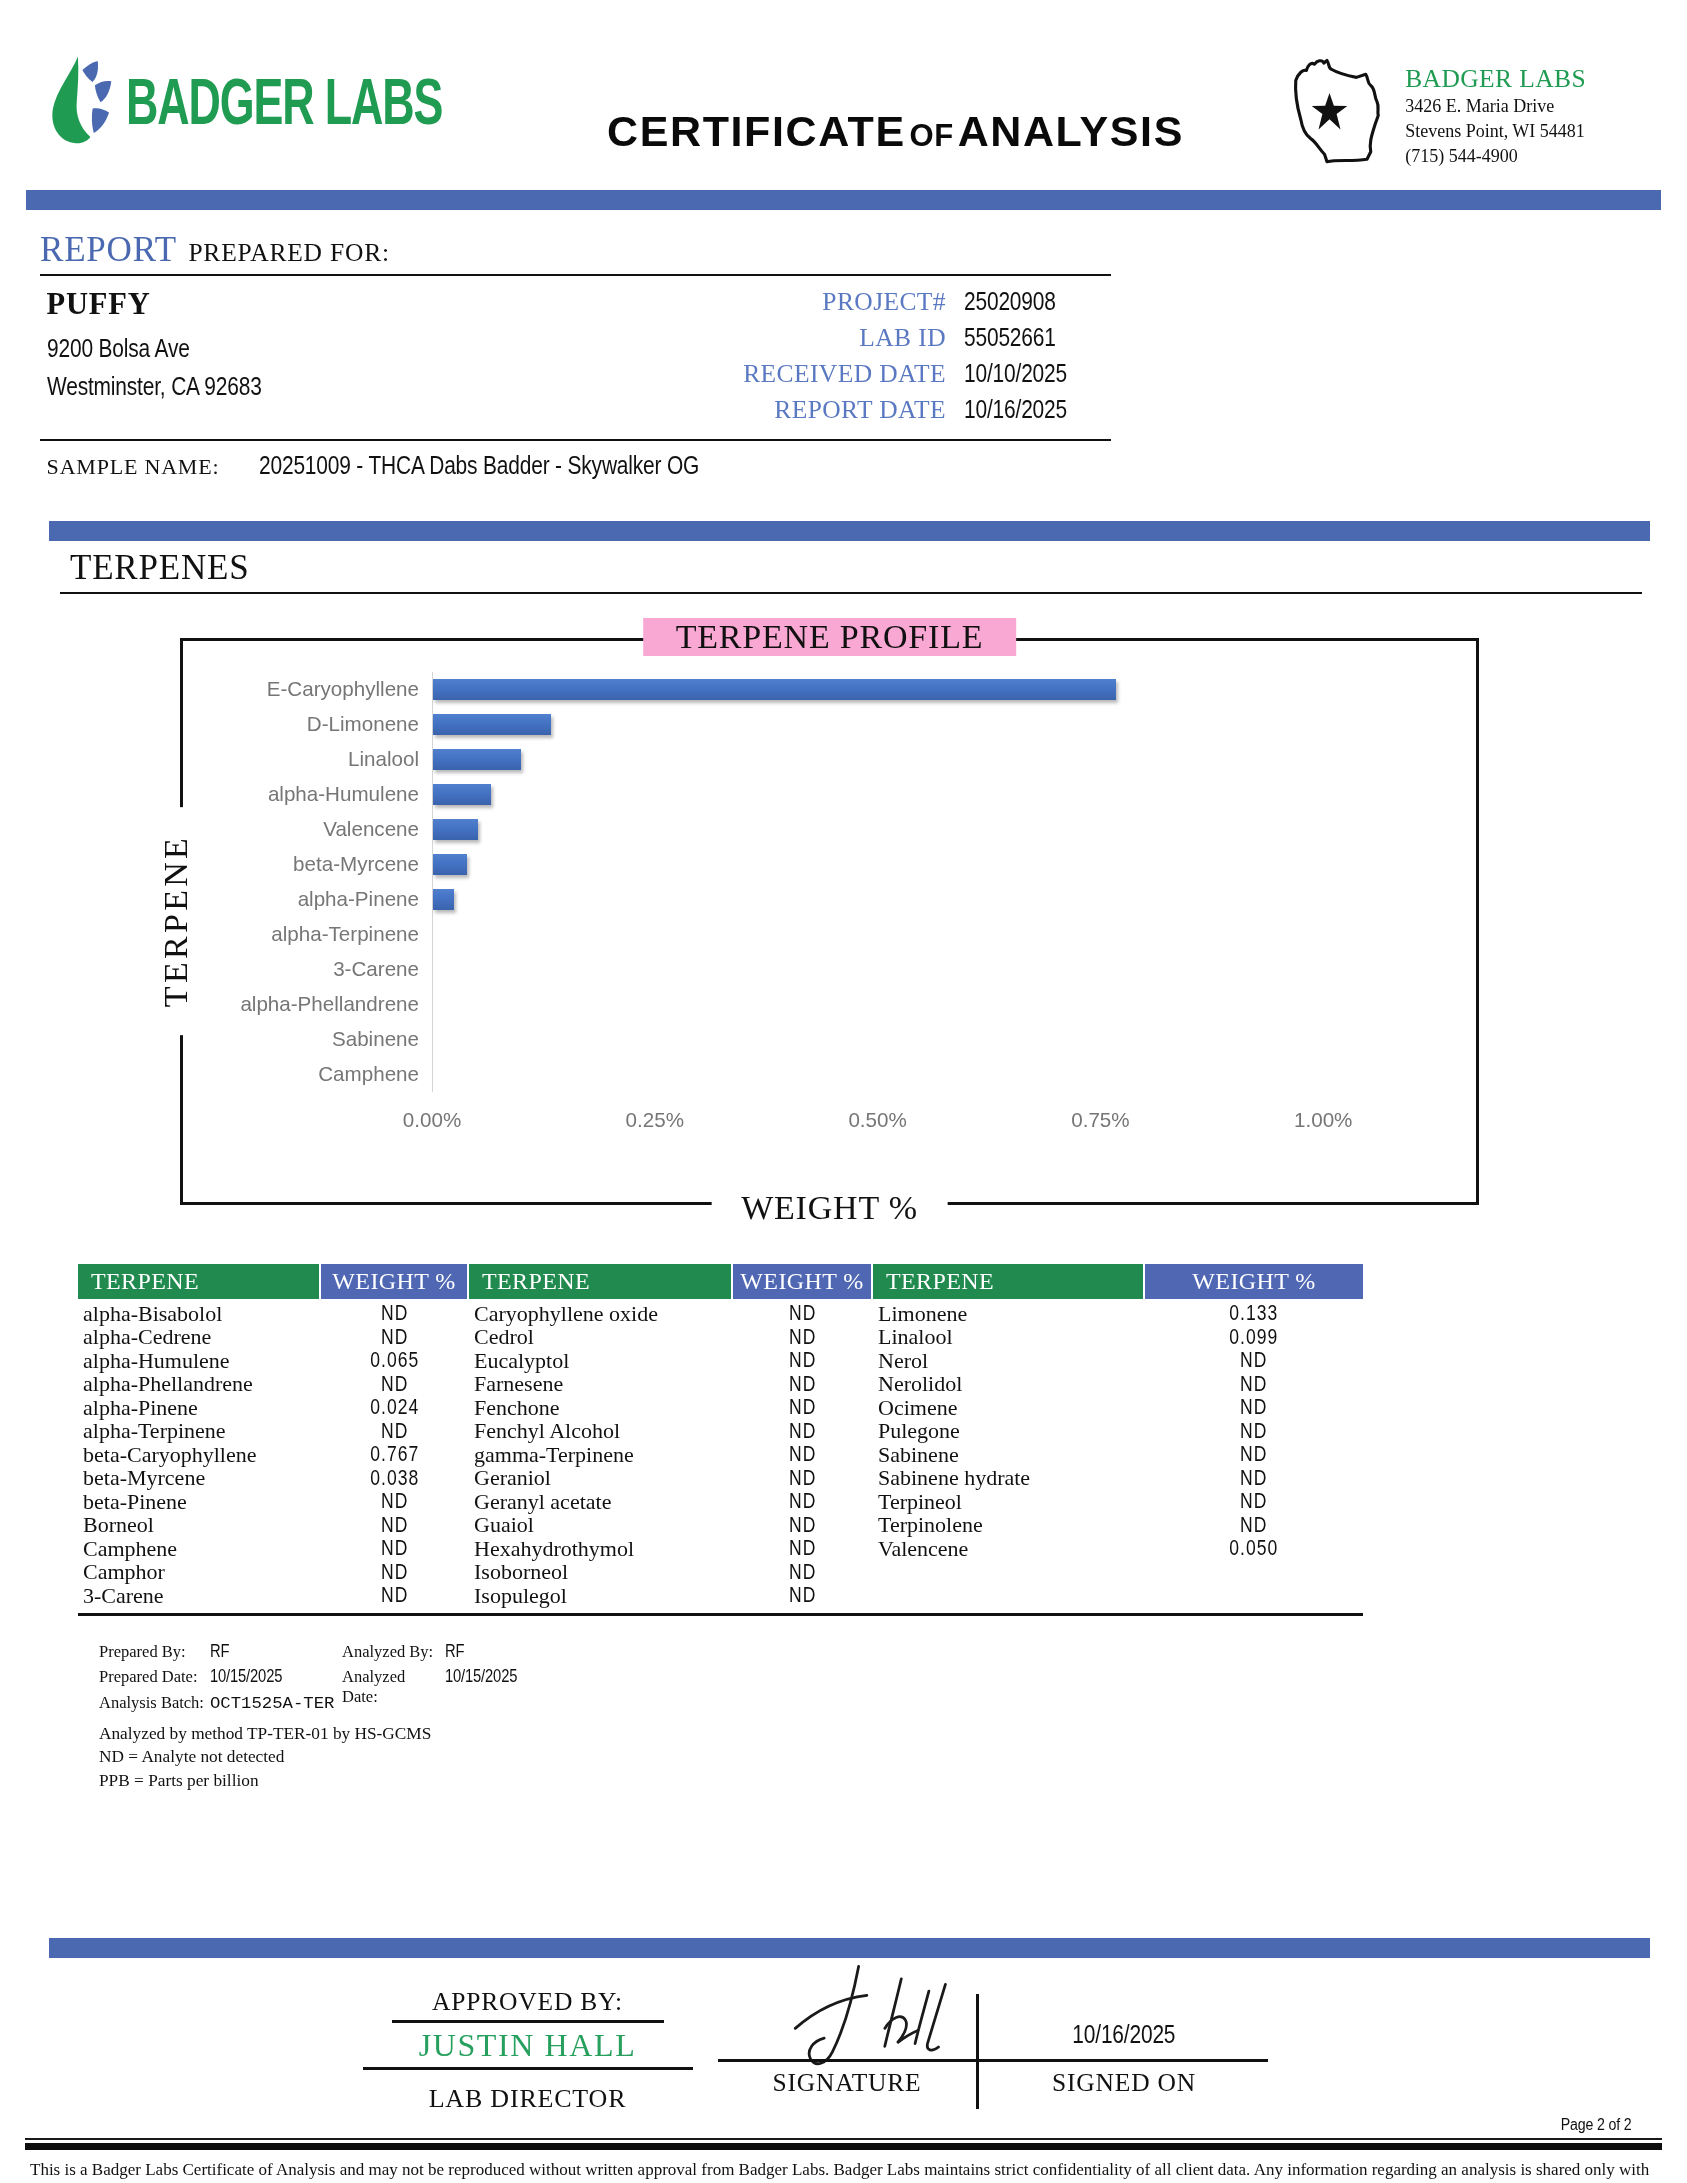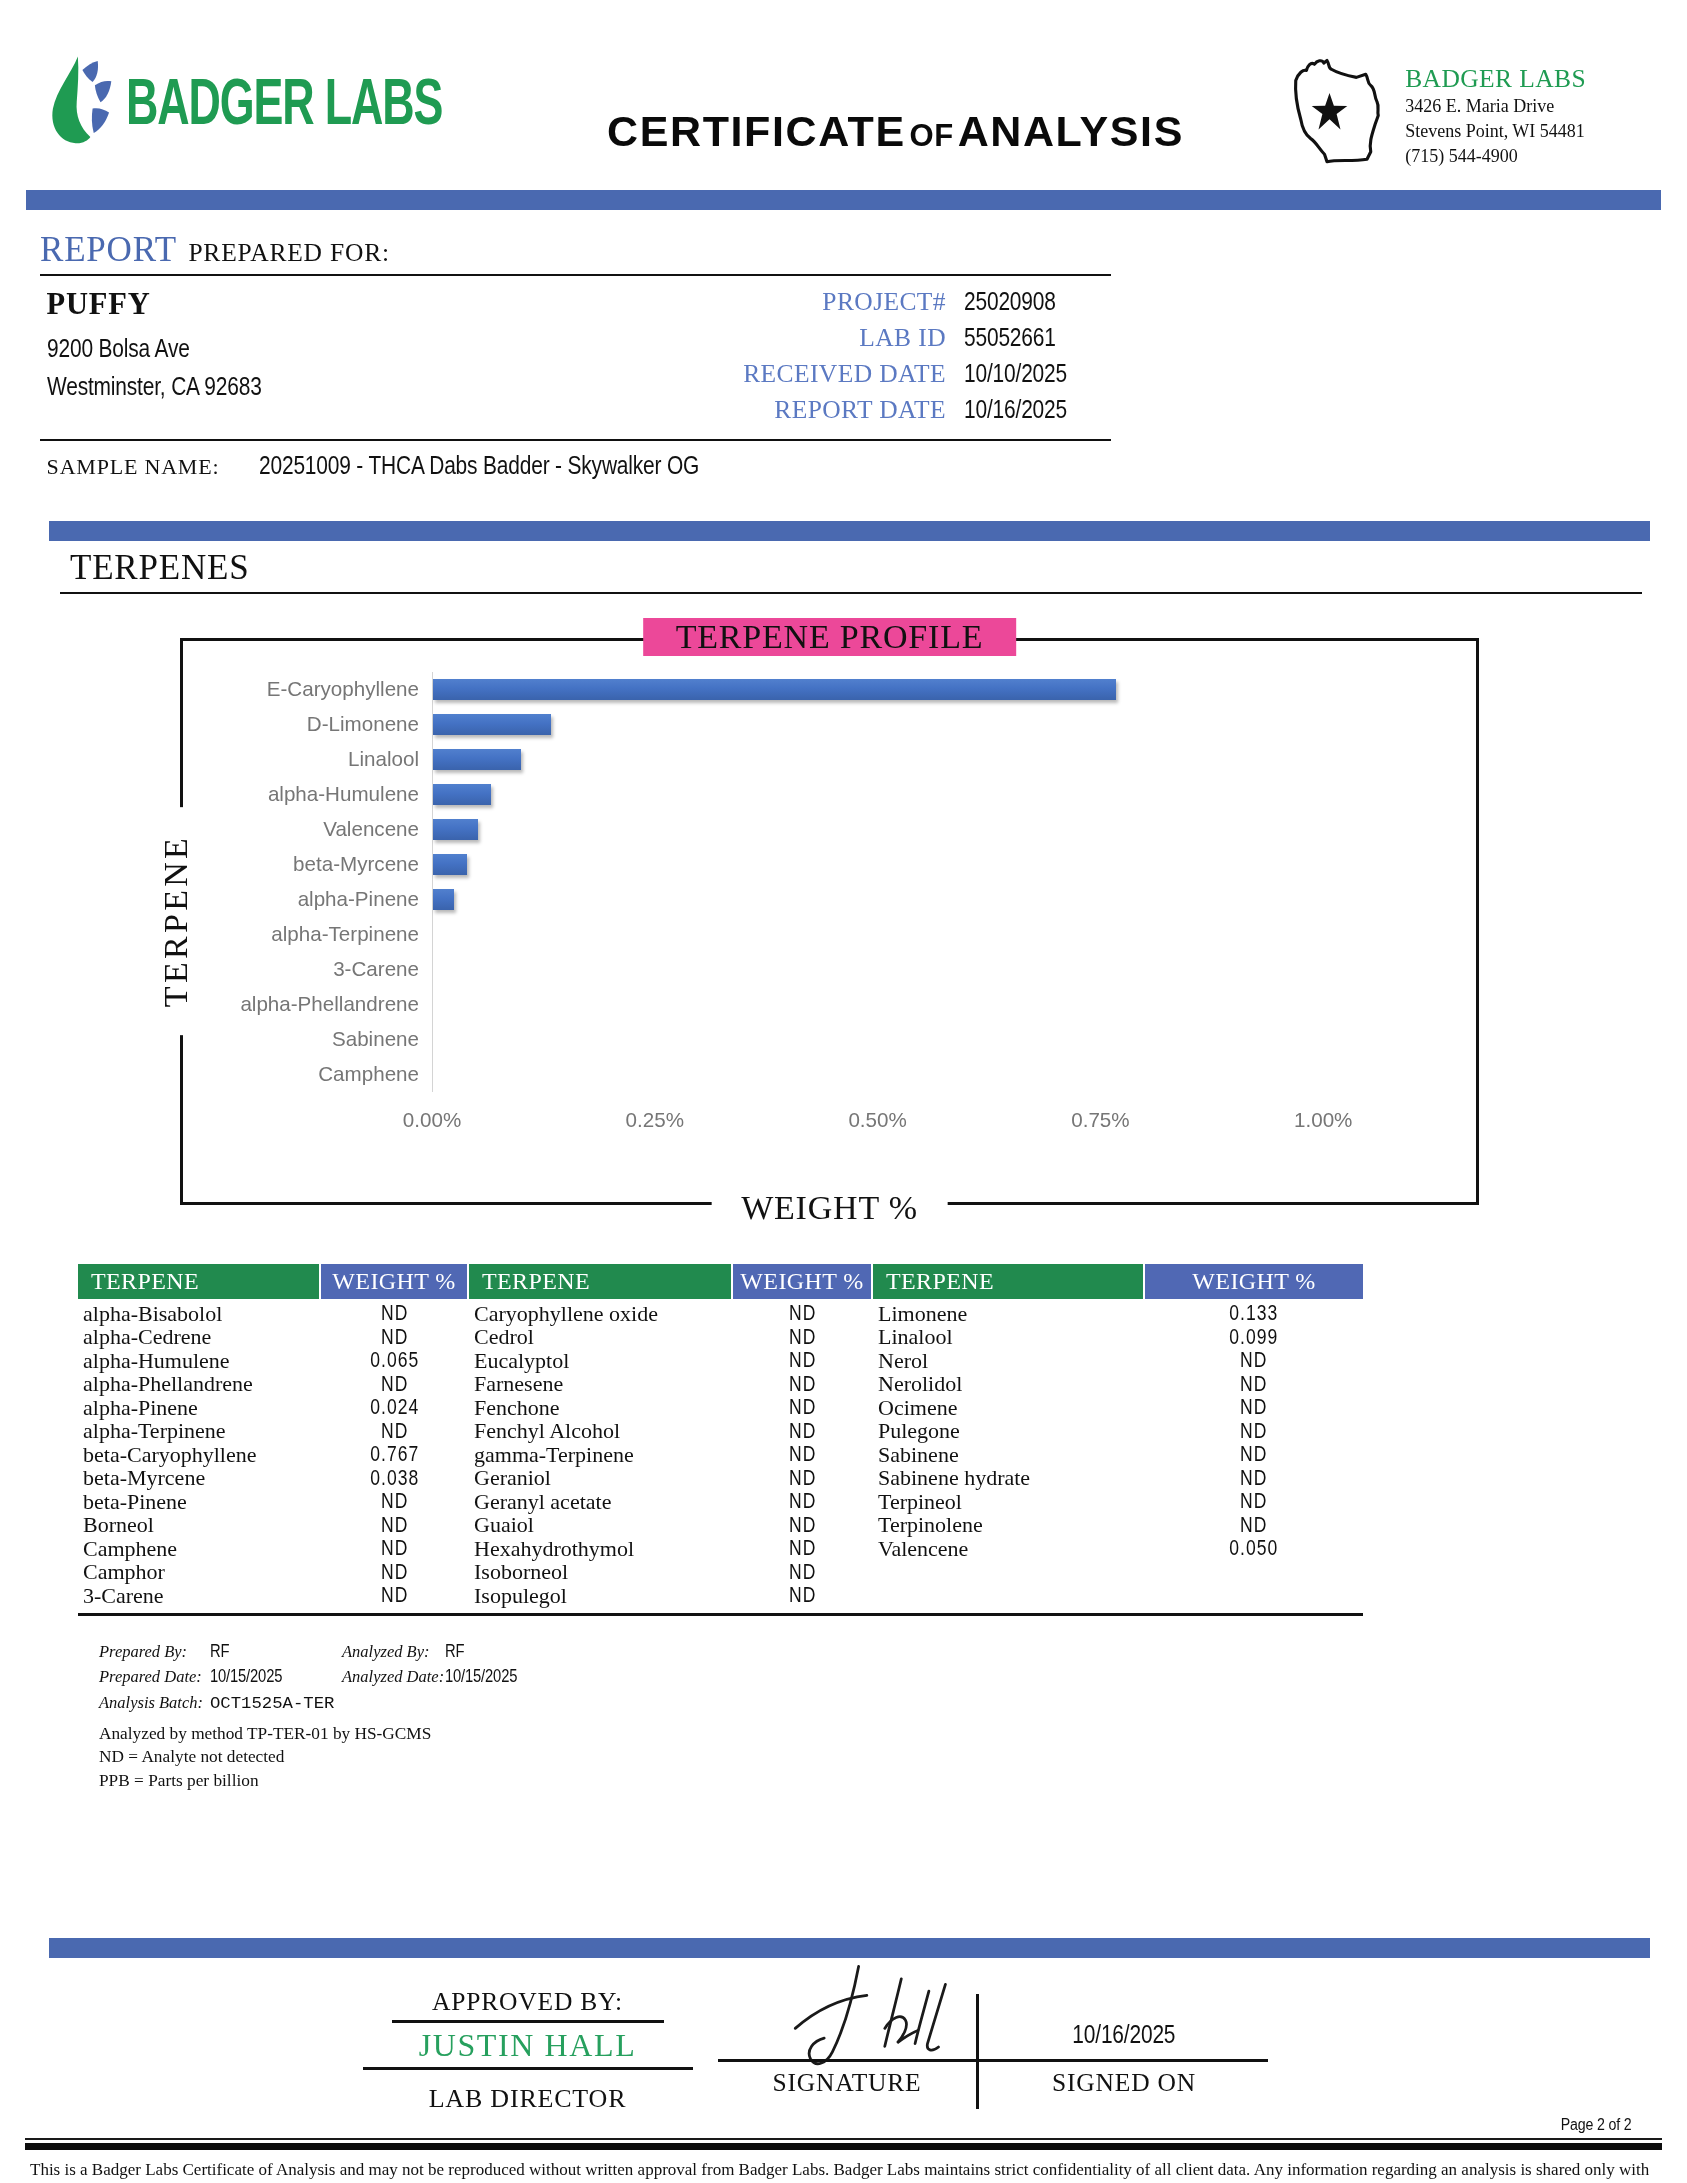--- a/index.html
+++ b/index.html
@@ -54,21 +54,21 @@
   .sample-value { font-size:25.5px; margin-left:40px; }
 
   
   .terp-head { margin:7px 0 0 70px; font-size:35px; letter-spacing:0.8px; }
   .terp-underline { margin:3.3px 45px 0 60px; border-top:2.5px solid #111; }
 
   
   .chart-box { position:relative; margin:44px 0 0 180px; width:1299px; height:567px;
                border:3.3px solid #111; background:#fff; }
   .chart-title { position:absolute; top:-23px; left:50%; transform:translateX(-50%);
-                 background:#ec4899; padding:0 33px; font-size:34px; letter-spacing:0.8px; white-space:nowrap;text-align:center; }
+                 background:#f9a8d4; padding:0 33px; font-size:34px; letter-spacing:0.8px; white-space:nowrap;text-align:center; }
   .chart-xlabel { position:absolute; bottom:-25px; left:50%; transform:translateX(-50%);
                   background:#fff; padding:0 30px; font-size:34px; letter-spacing:0.8px; white-space:nowrap; }
   .chart-ylabel { position:absolute; left:-26px; top:50%;
                   writing-mode:vertical-rl; transform:translateY(-50%) rotate(180deg);
                   background:#fff; padding:28px 0; font-size:34px; letter-spacing:3.3px; white-space:nowrap; }
   .plot { display:grid; grid-template-columns:239px 1fr; grid-auto-rows:35px;
           align-items:center; margin:31px 28px 0 10px; }
   .plot .cat { text-align:right; padding-right:13px; color:#767676;
                font-family:"Liberation Sans", sans-serif; font-size:20.6px; white-space:nowrap; }
   .plot .track { height:100%; display:flex; align-items:center;
@@ -90,21 +90,21 @@
   .tbody { display:grid; grid-template-columns:243px 148px 264px 140px 272px 218px;
            grid-auto-rows:23.5px; align-items:center; margin-top:3.3px; }
   .tname { font-size:22px; padding-left:5px; white-space:nowrap; }
   .tval { text-align:center; font-size:21.4px; }
   .tval .cond { transform-origin:center center; letter-spacing:1.2px; }
   .table-endline { margin-top:5px; height:3.3px; background:#111; width:1285px; }
 
   
   .ainfo { margin:25px 0 0 99px; }
   .ainfo-row { display:flex; align-items:baseline; height:25.5px; }
-  .ainfo .lbl { font-size:16.5px;font-style:italic; }
+  .ainfo .lbl { font-size:16.5px; }
   .ainfo .l1 { width:111px; }
   .ainfo .v1 { width:132px; font-size:18px; }
   .ainfo .l2 { width:103px; }
   .ainfo .v2 { font-size:18px; }
   .ainfo .mono { font-family:"Liberation Mono", monospace; font-size:17.3px; letter-spacing:0; transform:none; }
   .note { font-size:17.3px; margin-top:6.6px; }
   .note.tight { margin-top:3.3px; }
 
   
   .approval { position:relative; height:140px; margin-top:11.5px; }

